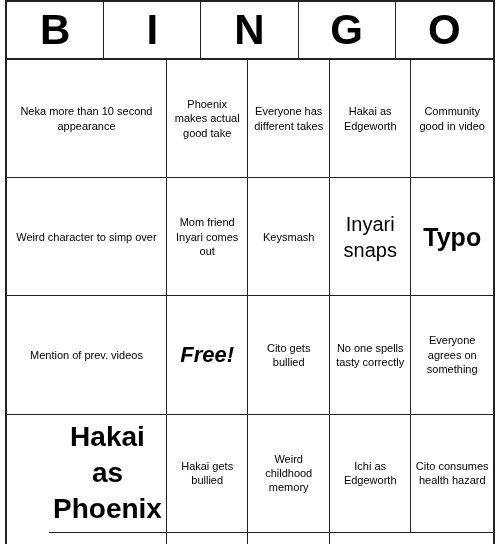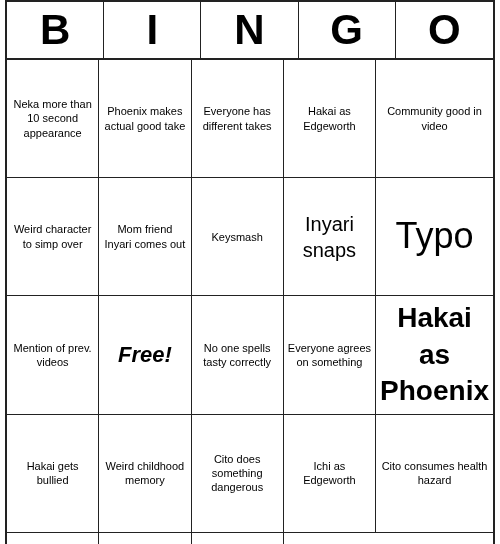--- a/index.html
+++ b/index.html
@@ -52,24 +52,25 @@
     }
     .bingo-cell:nth-child(5n) {
       border-right: none;
     }
     .bingo-cell:nth-child(n+21) {
       border-bottom: none;
     }
     .bingo-cell.large-text {
       font-size: 28px;
       font-weight: bold;
+      margin-left: 42px;
     }
     .bingo-cell.xl-text {
-      font-size: 36px;
-      font-weight: normal;
+      font-size: 25px;
+      font-weight: bold;
     }
     .bingo-cell.free {
       font-size: 22px;
       font-weight: bold;
       font-style: italic;
     }
     .bingo-cell.inyari {
       font-size: 20px;
       font-weight: normal;
     }
@@ -91,25 +92,25 @@
       <div class="bingo-cell">Everyone has different takes</div>
       <div class="bingo-cell">Hakai as Edgeworth</div>
       <div class="bingo-cell">Community good in video</div>
       <div class="bingo-cell">Weird character to simp over</div>
       <div class="bingo-cell">Mom friend Inyari comes out</div>
       <div class="bingo-cell">Keysmash</div>
       <div class="bingo-cell inyari">Inyari snaps</div>
       <div class="bingo-cell xl-text">Typo</div>
       <div class="bingo-cell">Mention of prev. videos</div>
       <div class="bingo-cell free">Free!</div>
+      <div class="bingo-cell">Cito gets bullied</div>
       <div class="bingo-cell">No one spells tasty correctly</div>
       <div class="bingo-cell">Everyone agrees on something</div>
       <div class="bingo-cell large-text">Hakai as Phoenix</div>
       <div class="bingo-cell">Hakai gets bullied</div>
       <div class="bingo-cell">Weird childhood memory</div>
-      <div class="bingo-cell">Cito does something dangerous</div>
       <div class="bingo-cell">Ichi as Edgeworth</div>
       <div class="bingo-cell">Cito consumes health hazard</div>
       <div class="bingo-cell">Someone gets compared to an animal</div>
       <div class="bingo-cell">Sexy cow mommy milkers</div>
       <div class="bingo-cell">Cito gets another discord role</div>
     </div>
 </div>
 
 </body></html>

